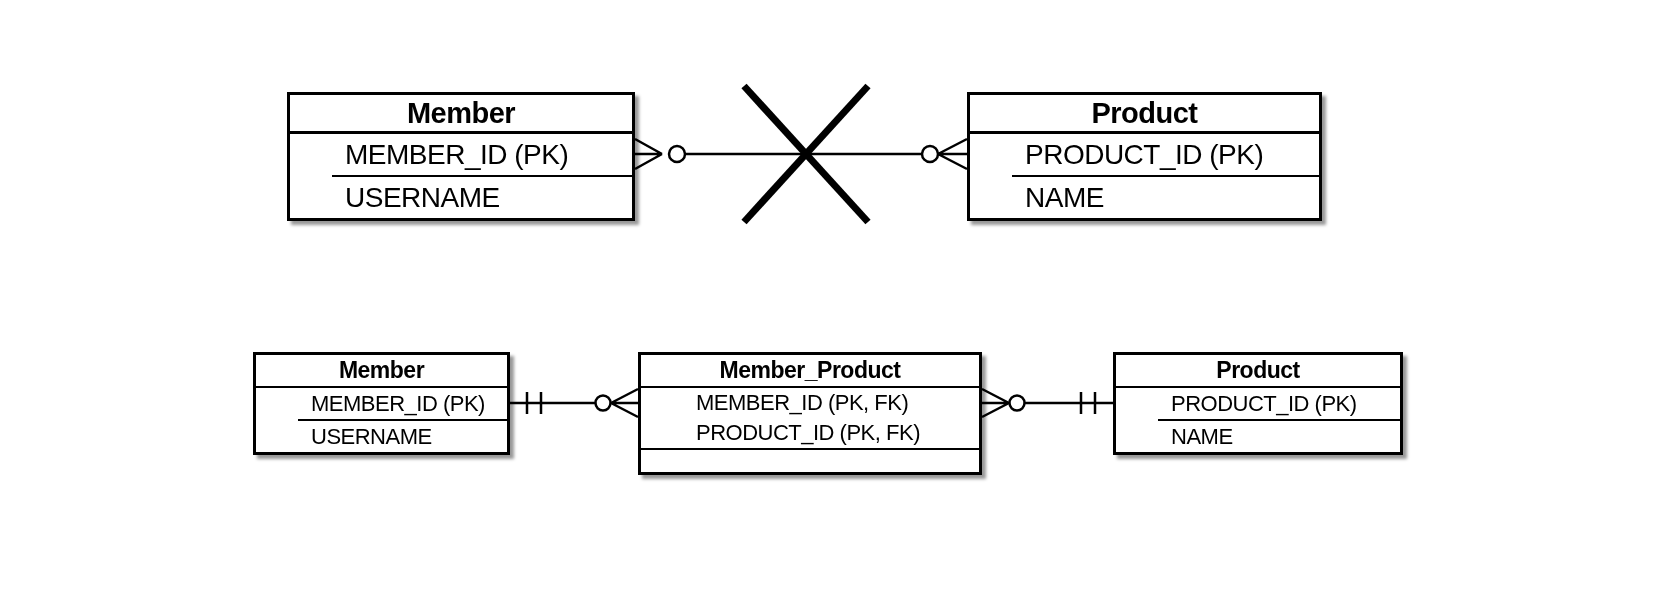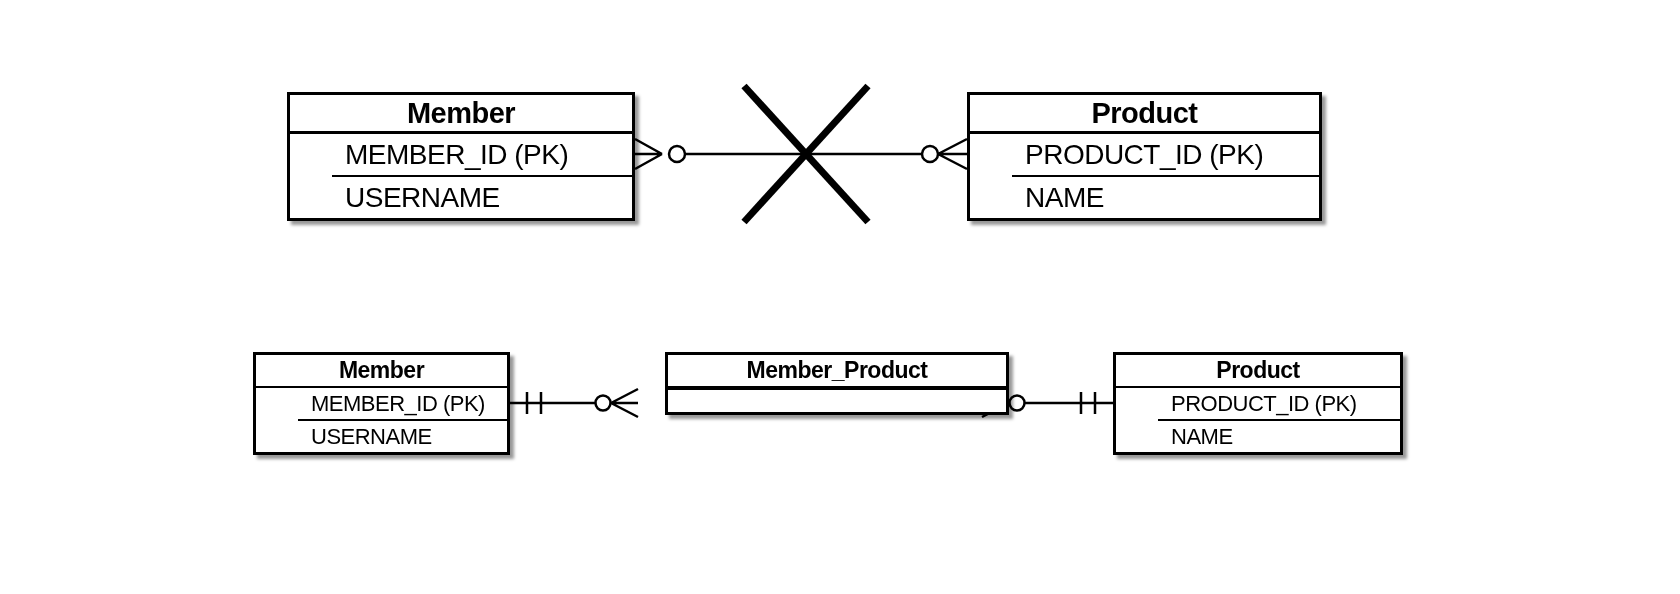--- a/index.html
+++ b/index.html
@@ -108,23 +108,25 @@
     <div class="entity-row">PRODUCT_ID (PK)</div>
     <div class="entity-row">NAME</div>
   </div>
 
   <div class="entity bottom" style="left:253px; top:352px; width:257px;">
     <div class="entity-header">Member</div>
     <div class="entity-row">MEMBER_ID (PK)</div>
     <div class="entity-row">USERNAME</div>
   </div>
 
-  <div class="entity bottom" style="left:665px; top:352px; width:344px;">
+  <div class="entity bottom" style="left:638px; top:352px; width:344px;">
     <div class="entity-header">Member_Product</div>
     <div class="entity-body">
+      <div class="entity-row">MEMBER_ID (PK, FK)</div>
+      <div class="entity-row">PRODUCT_ID (PK, FK)</div>
     </div>
     <div class="entity-row empty-row"></div>
   </div>
 
   <div class="entity bottom" style="left:1113px; top:352px; width:290px;">
     <div class="entity-header">Product</div>
     <div class="entity-row">PRODUCT_ID (PK)</div>
     <div class="entity-row">NAME</div>
   </div>
 

